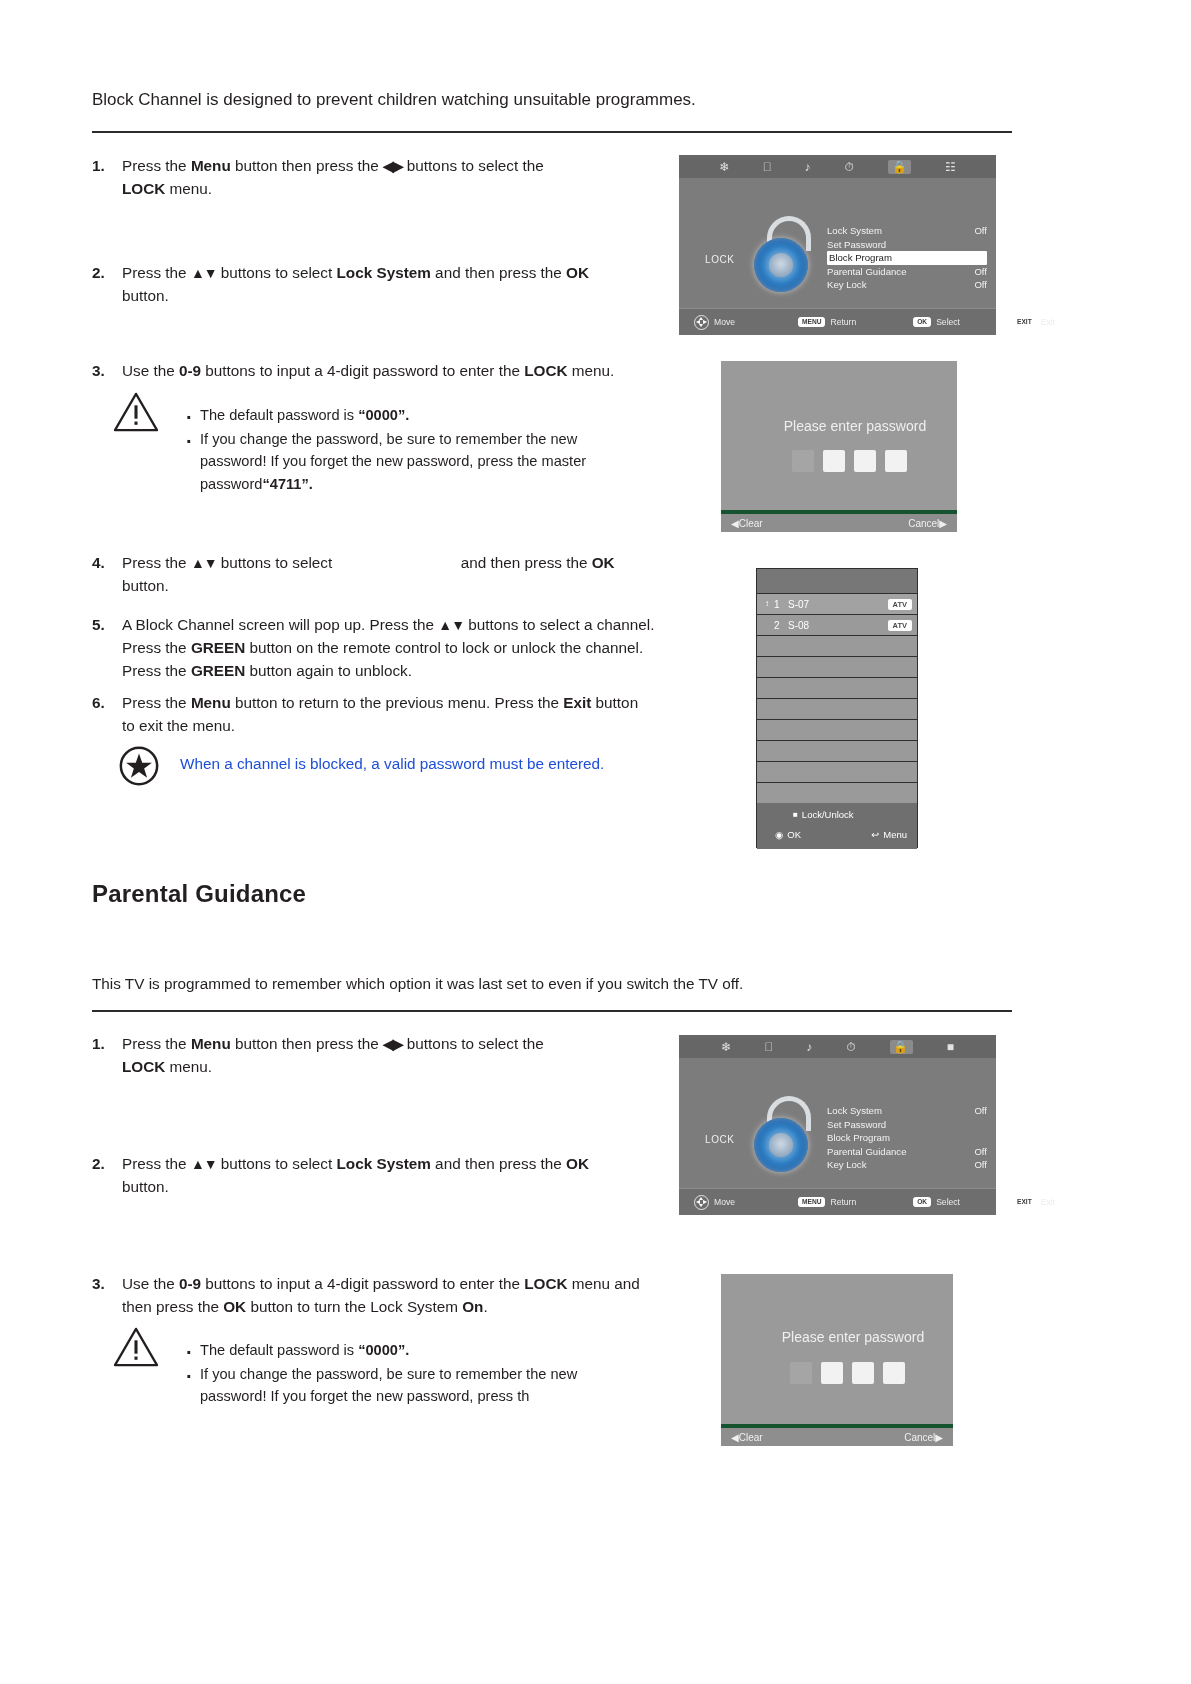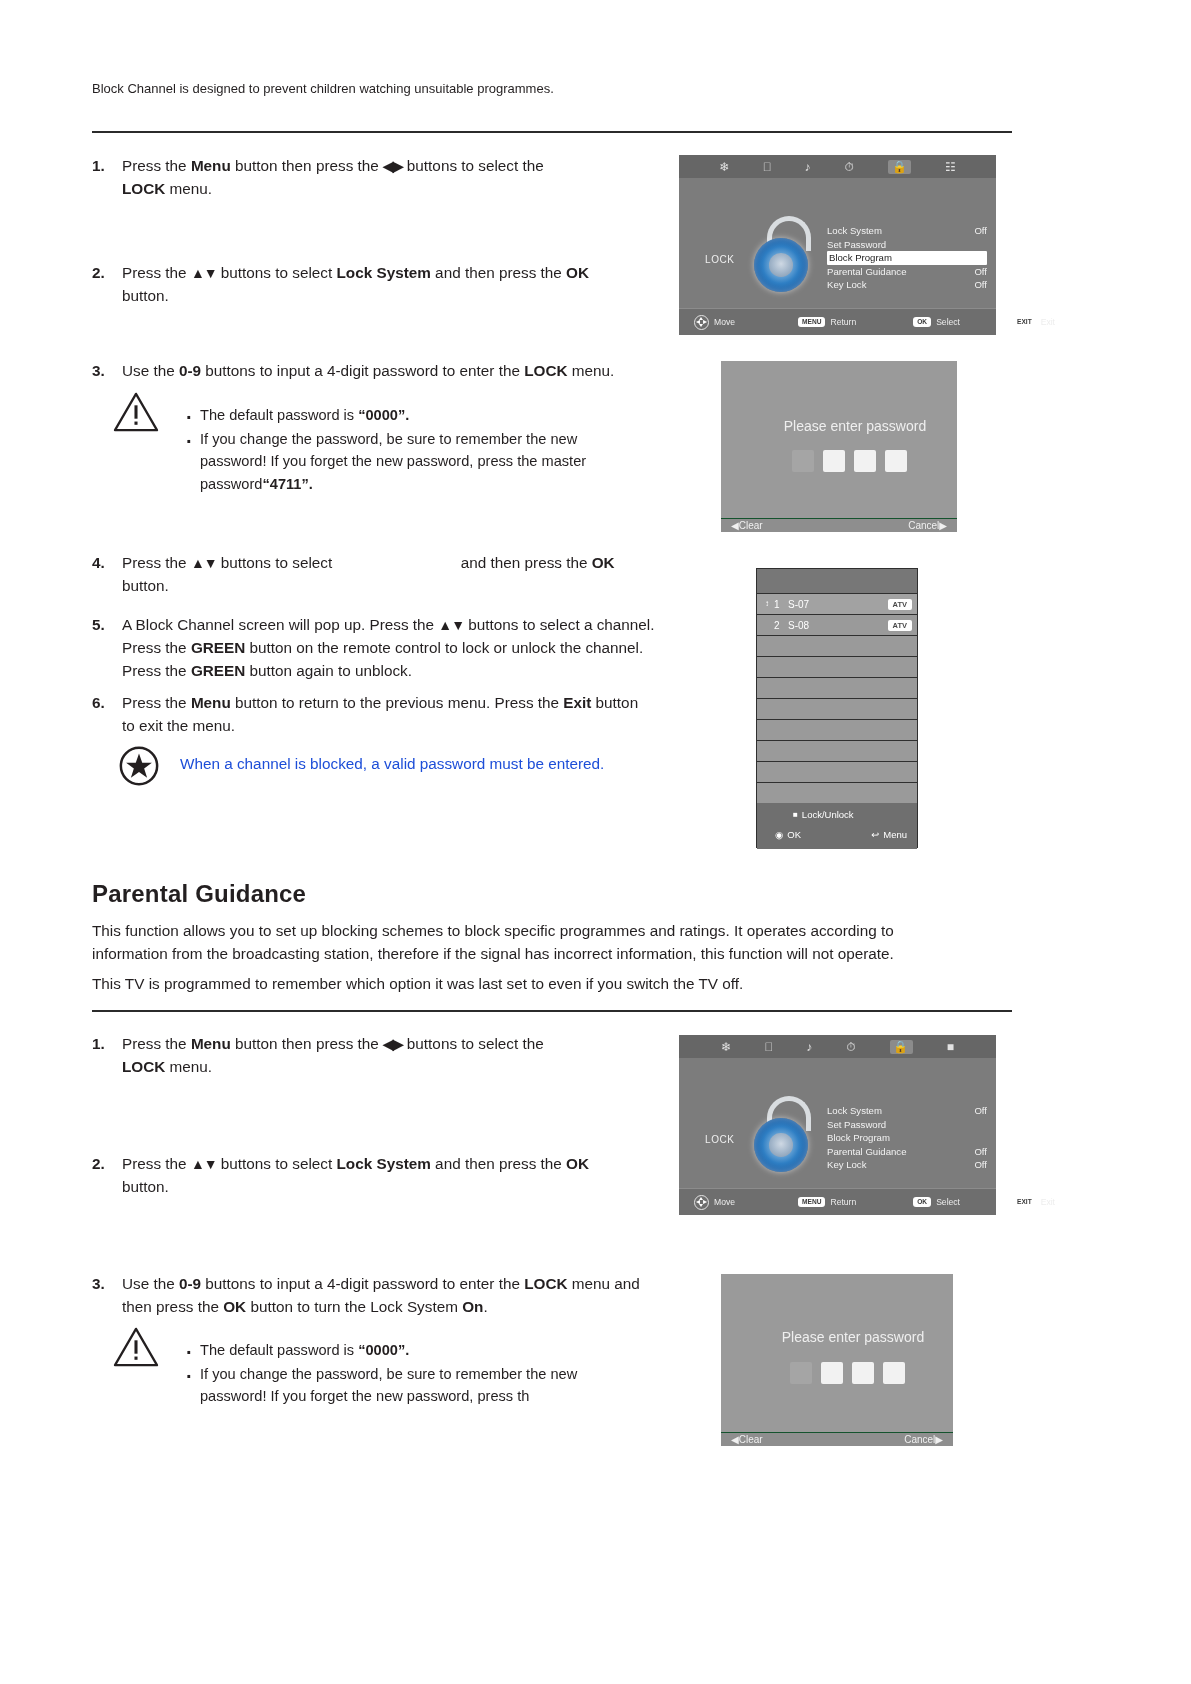--- a/index.html
+++ b/index.html
@@ -8,22 +8,22 @@
     background:#ffffff;
     font-family:"Liberation Sans", sans-serif;
     color:#1a1a1a;
     position:relative;
     overflow:hidden;
   }
   .page{position:absolute;left:0;top:0;width:1191px;height:1684px;}
 
   
   .intro{
-    position:absolute;left:92px;top:80px;width:920px;
-    font-size:13px;line-height:1.45;color:#231f20;
+    position:absolute;left:92px;top:88px;width:920px;
+    font-size:17px;line-height:1.45;color:#231f20;
   }
   .rule{
     position:absolute;background:#2b2b2b;height:1.6px;
   }
 
   .step{position:absolute;font-size:15.3px;line-height:1.5;color:#231f20;}
   .step .num{position:absolute;left:0;top:0;font-weight:bold;}
   .step .body{margin-left:30px;display:block;}
   b{font-weight:bold;}
 
@@ -123,22 +123,22 @@
   }
   .dpad-l,.dpad-r{position:absolute;top:50%;margin-top:-3px;color:#fff;font-size:8px;line-height:6px;}
 
   
   .pw{position:absolute;background:#9a9a9a;}
   .pw-title{position:absolute;width:100%;text-align:center;color:#efefef;font-size:14px;padding-left:16px;}
   .pw-boxes{position:absolute;display:flex;gap:9px;}
   .pw-box{width:22px;height:22px;background:#f2f2f2;border-radius:2px;}
   .pw-box.active{background:#a5a5a5;}
   .pw-foot{
-    position:absolute;left:0;right:0;bottom:0;height:14px;background:#8e8e8e;
-    border-top:1px solid #14532d;display:flex;align-items:center;
+    position:absolute;left:0;right:0;bottom:0;height:22px;background:#8e8e8e;
+    border-top:4px solid #14532d;display:flex;align-items:center;
     justify-content:space-between;padding:0 10px;box-sizing:border-box;
     color:#f0f0f0;font-size:10px;
   }
 
   
   .chlist{position:absolute;background:#6f6f6f;border:1px solid #2f2f2f;box-sizing:border-box;}
   .ch-head{height:24px;background:#777777;}
   .ch-row{
     height:21px;background:#9a9a9a;border-top:1.5px solid #2f2f2f;
     display:flex;align-items:center;font-size:10px;color:#ffffff;
@@ -339,21 +339,20 @@
         <span>OK</span>
       </div>
       <div class="fr" style="position:absolute;right:10px;top:26px;">
         <span style="margin-right:4px;">↩</span>
         <span>Menu</span>
       </div>
     </div>
   </div>
 
   <h2 class="section" style="left:92px;top:880px;">Parental Guidance</h2>
-  <div class="para" style="left:92px;top:920px;width:860px;">This function allows you to set up blocking schemes to block specific programmes and ratings. It operates according to information from the broadcasting station, therefore if the signal has incorrect information, this function will not operate.</div>
   <div class="para" style="left:92px;top:973px;width:860px;">This TV is programmed to remember which option it was last set to even if you switch the TV off.</div>
 
   <div class="rule" style="left:92px;top:1010px;width:920px;"></div>
 
   <div class="step" style="left:92px;top:1033px;width:520px;">
     <span class="num">1.</span>
     <span class="body">
       <span>Press the </span><b>Menu</b><span> button then press the </span><b class="arrows">◀▶</b><span> buttons to select the </span><br><b>LOCK</b><span> menu.</span>
     </span>
   </div>

